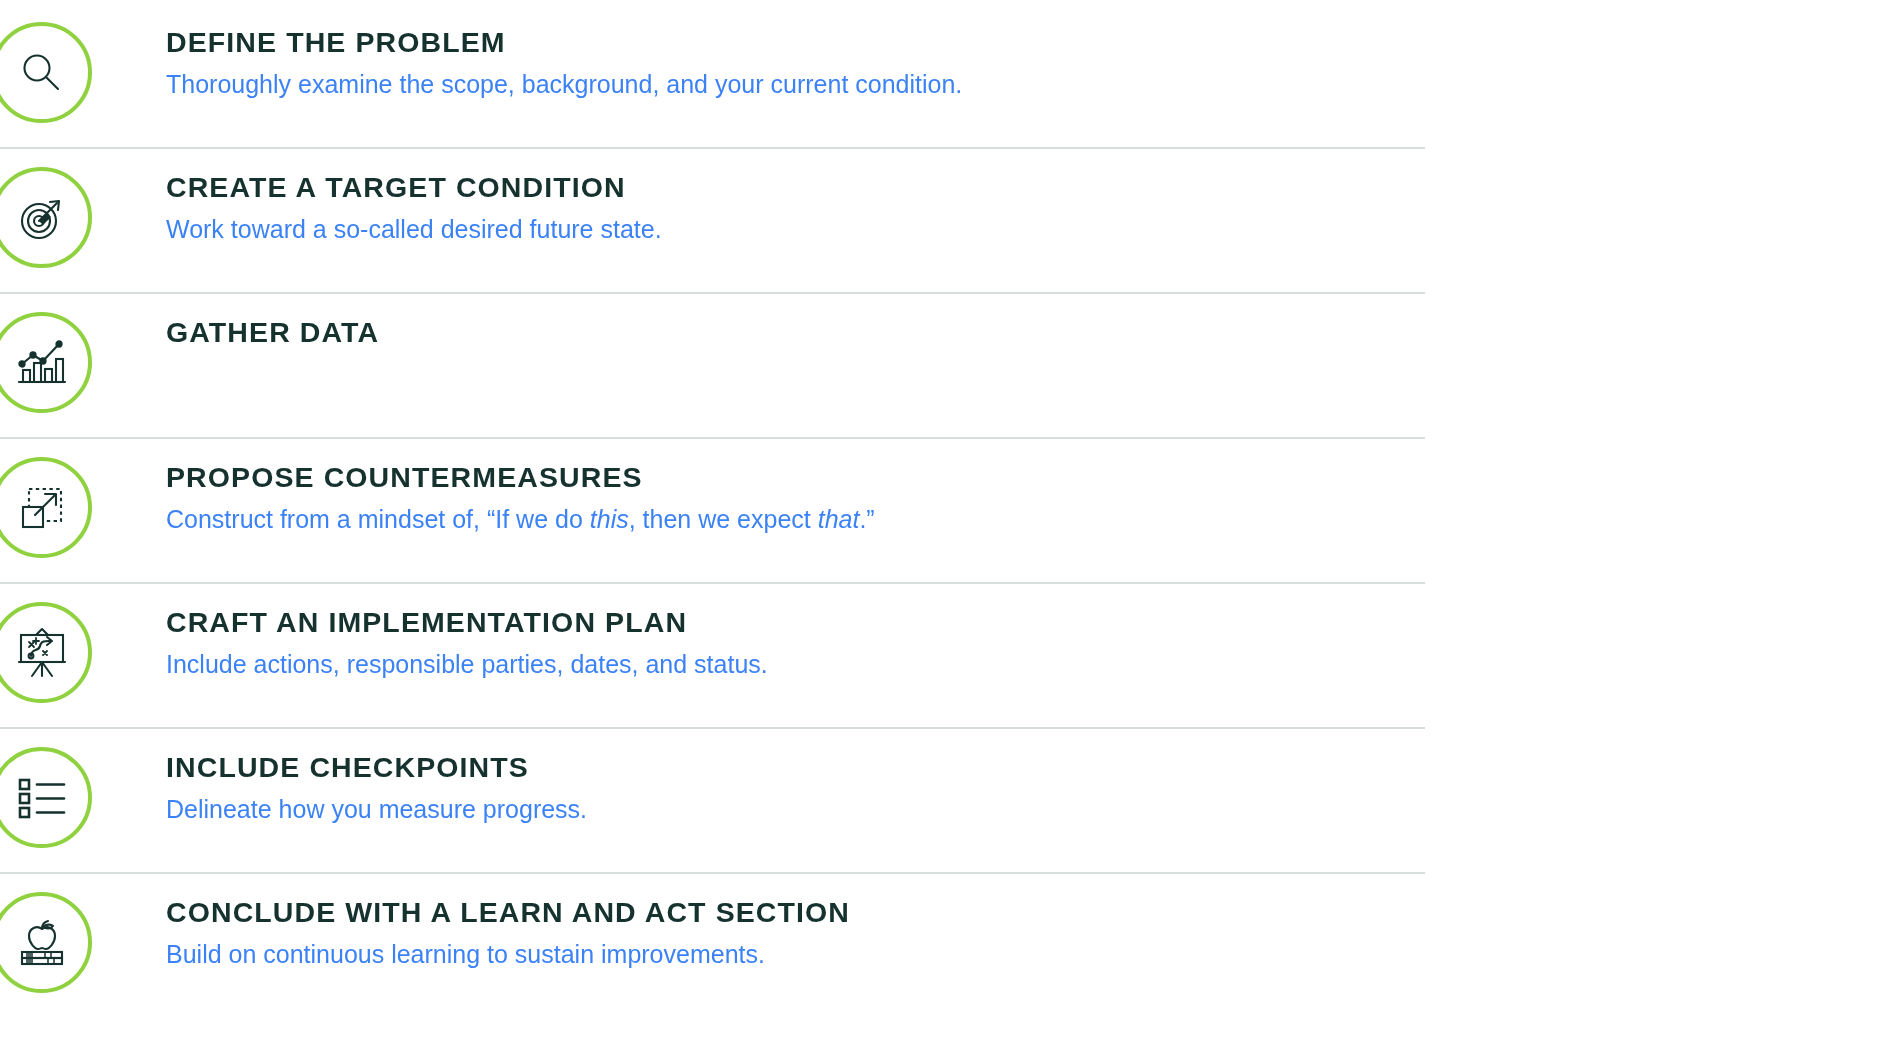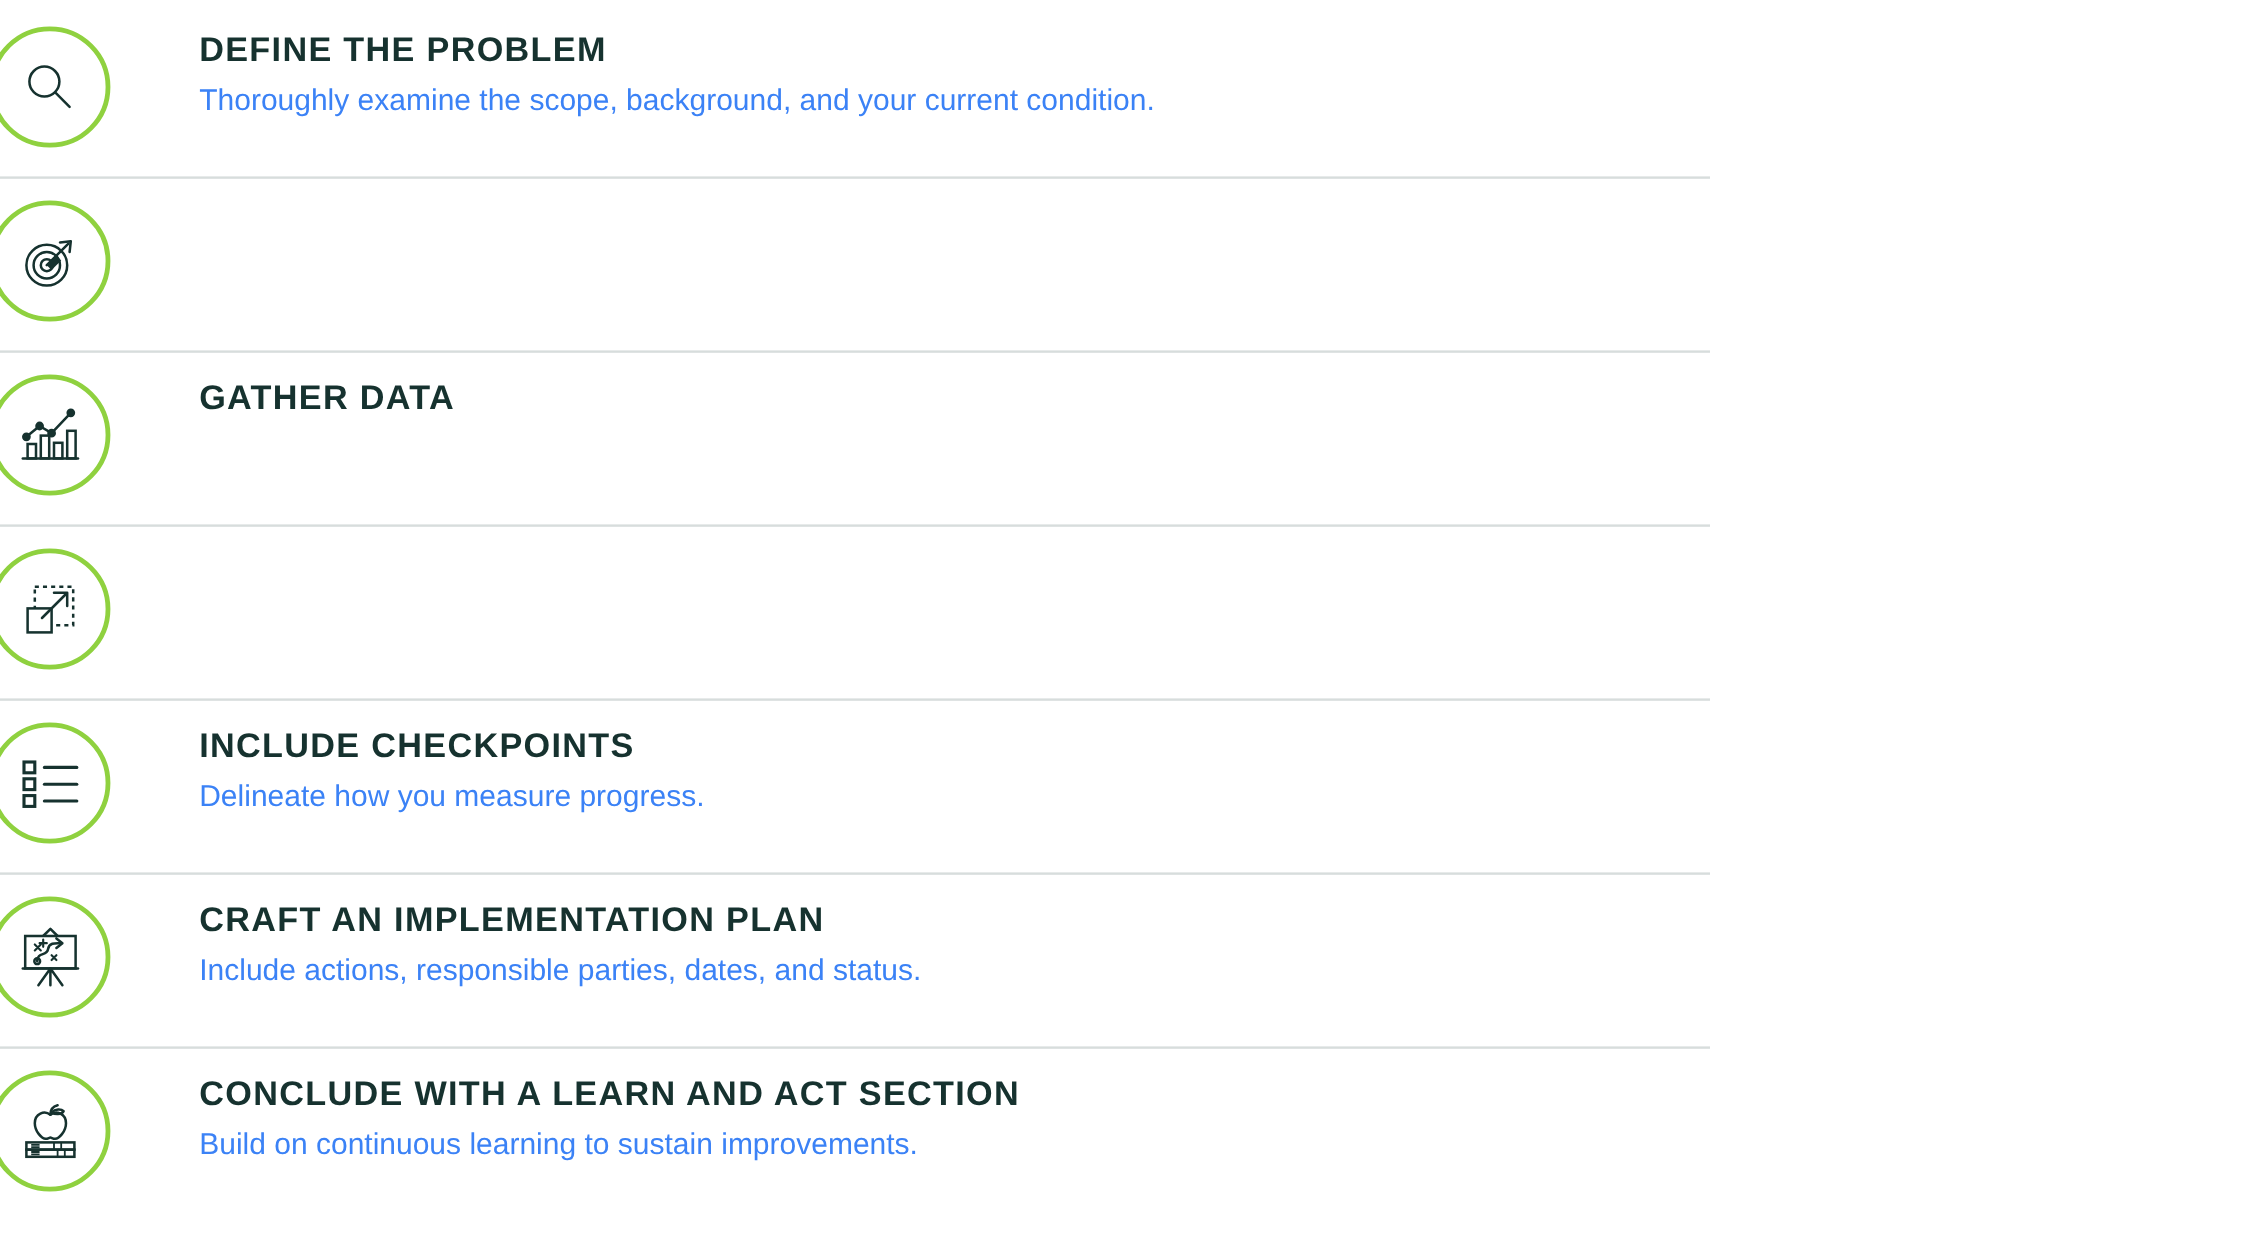--- a/index.html
+++ b/index.html
@@ -95,20 +95,24 @@
         <svg width="52" height="52" viewBox="0 0 52 52" fill="none" stroke="#16322f" stroke-width="2.1">
           <circle cx="23" cy="29" r="17"></circle>
           <circle cx="23" cy="29" r="11"></circle>
           <circle cx="23" cy="29" r="5"></circle>
           <path d="M23 29 L41 11" stroke-linecap="round"></path>
           <path d="M34 10 L43 9 L42 18" stroke-linejoin="round" stroke-linecap="round"></path>
           <path d="M23 29 L31 21 L35 25 L27 33 Z" fill="#16322f" stroke="none"></path>
         </svg>
       </span>
     </div>
+    <div class="step-text">
+      <div class="step-title">CREATE A TARGET CONDITION</div>
+      <div class="step-desc">Work toward a so-called desired future state.</div>
+    </div>
   </div>
 
   <div class="step-row">
     <div class="icon-badge">
       <span>
         <svg width="54" height="50" viewBox="0 0 54 50" fill="none" stroke="#16322f" stroke-width="2.1">
           <line x1="4" y1="44" x2="50" y2="44" stroke-linecap="round"></line>
           <rect x="8" y="32" width="7" height="12"></rect>
           <rect x="19" y="25" width="7" height="19"></rect>
           <rect x="30" y="31" width="7" height="13"></rect>
@@ -130,38 +134,23 @@
     <div class="icon-badge">
       <span>
         <svg width="50" height="50" viewBox="0 0 50 50" fill="none" stroke="#16322f" stroke-width="2.1">
           <rect x="12" y="6" width="32" height="32" stroke-dasharray="3.4 3.4"></rect>
           <rect x="6" y="24" width="20" height="20" fill="#ffffff"></rect>
           <path d="M18 32 L38 12" stroke-linecap="round"></path>
           <path d="M28 11 L39 11 L39 22" stroke-linejoin="round" stroke-linecap="round"></path>
         </svg>
       </span>
     </div>
-  </div>
-
-  <div class="step-row">
-    <div class="icon-badge">
-      <span>
-        <svg width="52" height="44" viewBox="0 0 52 44" fill="none" stroke="#16322f" stroke-width="2.6">
-          <rect x="4" y="4" width="9" height="9"></rect>
-          <rect x="4" y="18" width="9" height="9"></rect>
-          <rect x="4" y="32" width="9" height="9"></rect>
-          <line x1="21" y1="8.5" x2="48" y2="8.5" stroke-linecap="round"></line>
-          <line x1="21" y1="22.5" x2="48" y2="22.5" stroke-linecap="round"></line>
-          <line x1="21" y1="36.5" x2="48" y2="36.5" stroke-linecap="round"></line>
-        </svg>
-      </span>
-    </div>
-    <div class="step-text">
-      <div class="step-title">INCLUDE CHECKPOINTS</div>
-      <div class="step-desc">Delineate how you measure progress.</div>
+    <div class="step-text">
+      <div class="step-title">PROPOSE COUNTERMEASURES</div>
+      <div class="step-desc">Construct from a mindset of, “If we do <i>this</i>, then we expect <i>that</i>.”</div>
     </div>
   </div>
 
   <div class="step-row">
     <div class="icon-badge">
       <span>
         <svg width="54" height="54" viewBox="0 0 54 54" fill="none" stroke="#16322f" stroke-width="2.1">
           <rect x="6" y="9" width="42" height="27"></rect>
           <path d="M21 9 L27 3 L33 9" stroke-linejoin="round"></path>
           <line x1="4" y1="36" x2="50" y2="36" stroke-linecap="round"></line>
@@ -171,20 +160,39 @@
           <circle cx="16" cy="30" r="2.4"></circle>
           <path d="M14 16 L19 21 M19 16 L14 21" stroke-linecap="round" stroke-width="1.8"></path>
           <path d="M28 25 L32 29 M32 25 L28 29" stroke-linecap="round" stroke-width="1.8"></path>
           <path d="M21 12 L21 18 M18 15 L24 15" stroke-linecap="round" stroke-width="1.8"></path>
         </svg>
       </span>
     </div>
     <div class="step-text">
       <div class="step-title">CRAFT AN IMPLEMENTATION PLAN</div>
       <div class="step-desc">Include actions, responsible parties, dates, and status.</div>
+    </div>
+  </div>
+
+  <div class="step-row">
+    <div class="icon-badge">
+      <span>
+        <svg width="52" height="44" viewBox="0 0 52 44" fill="none" stroke="#16322f" stroke-width="2.6">
+          <rect x="4" y="4" width="9" height="9"></rect>
+          <rect x="4" y="18" width="9" height="9"></rect>
+          <rect x="4" y="32" width="9" height="9"></rect>
+          <line x1="21" y1="8.5" x2="48" y2="8.5" stroke-linecap="round"></line>
+          <line x1="21" y1="22.5" x2="48" y2="22.5" stroke-linecap="round"></line>
+          <line x1="21" y1="36.5" x2="48" y2="36.5" stroke-linecap="round"></line>
+        </svg>
+      </span>
+    </div>
+    <div class="step-text">
+      <div class="step-title">INCLUDE CHECKPOINTS</div>
+      <div class="step-desc">Delineate how you measure progress.</div>
     </div>
   </div>
 
   <div class="step-row">
     <div class="icon-badge">
       <span>
         <svg width="54" height="54" viewBox="0 0 54 54" fill="none" stroke="#16322f" stroke-width="2.1">
           <path d="M27 13 C22 9 14 12 14 20 C14 27 20 33 23 33 C25 33 26 32 27 32 C28 32 29 33 31 33 C34 33 40 27 40 20 C40 12 32 9 27 13 Z" stroke-linejoin="round"></path>
           <path d="M27 13 C27 9 29 6 33 5" stroke-linecap="round"></path>
           <path d="M28 11 C31 8 36 8 38 10 C36 13 31 13 28 11 Z" stroke-linejoin="round"></path>

